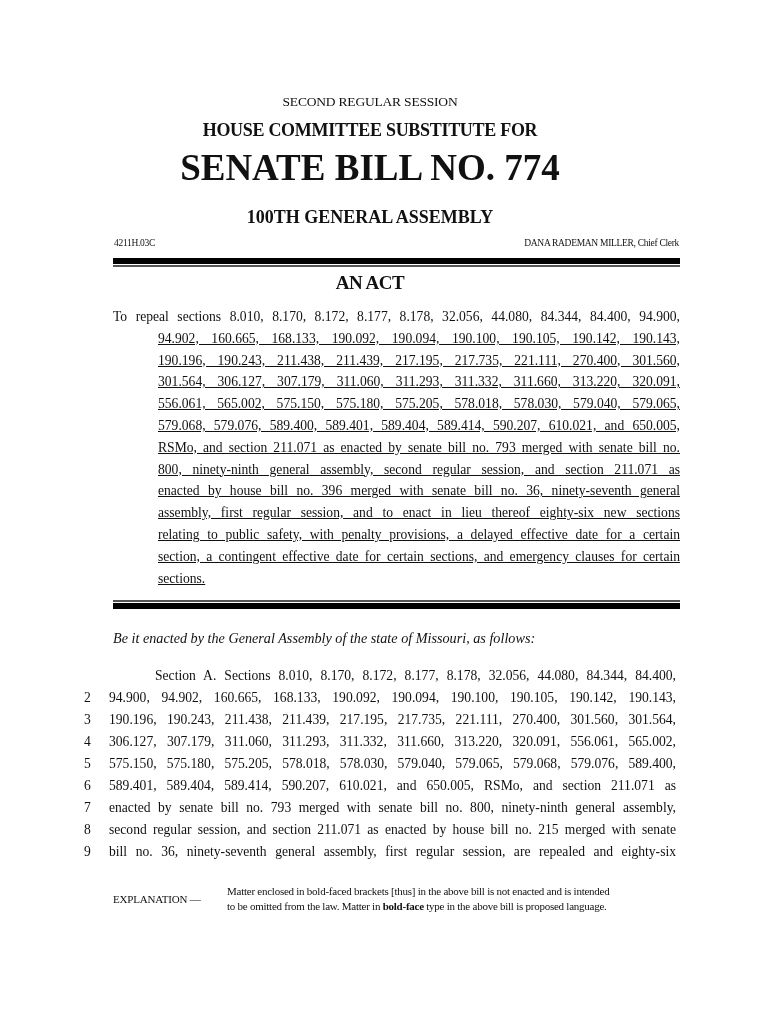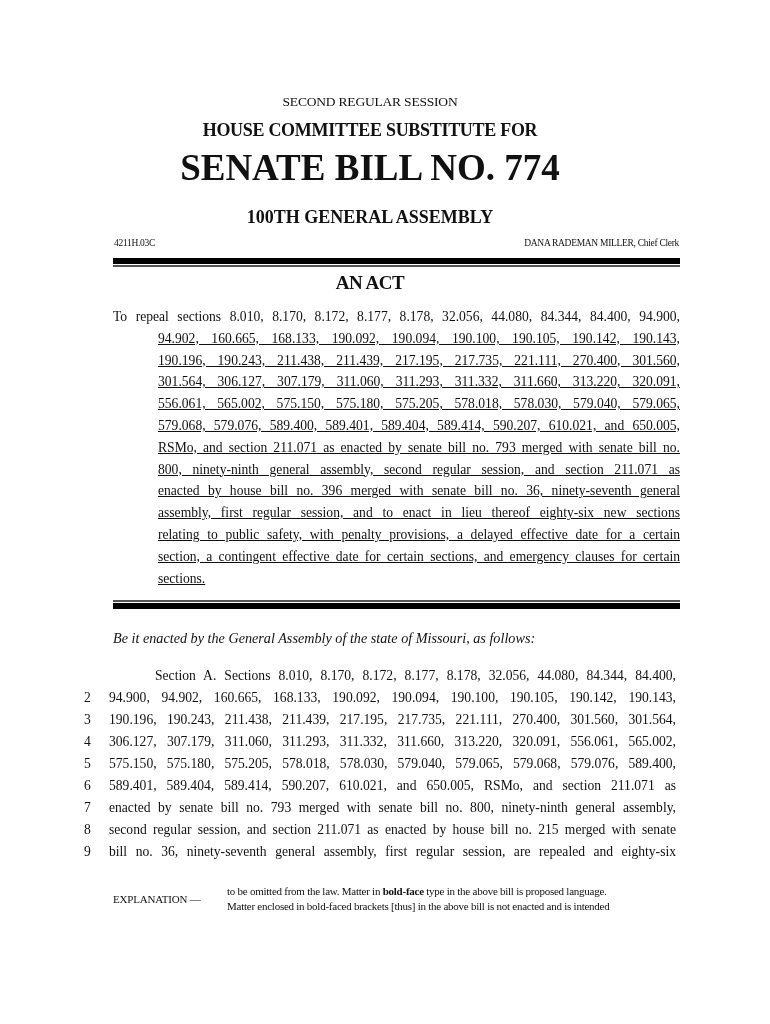--- a/index.html
+++ b/index.html
@@ -217,16 +217,16 @@
   </div>
   <div class="sline">
     <span class="num">9</span>
     <span class="txt">bill no. 36, ninety-seventh general assembly, first regular session, are repealed and eighty-six</span>
   </div>
 </div>
 
 <div class="abs explanation">
   <span class="ex-label">EXPLANATION —</span>
   <span class="ex-text">
+    <span class="line">Matter enclosed in bold-faced brackets [thus] in the above bill is not enacted and is intended</span>
     <span class="line"><span>to be omitted from the law. Matter in </span><b>bold-face</b><span> type in the above bill is proposed language.</span></span>
-    <span class="line">Matter enclosed in bold-faced brackets [thus] in the above bill is not enacted and is intended</span>
   </span>
 </div>
 
 </body></html>

